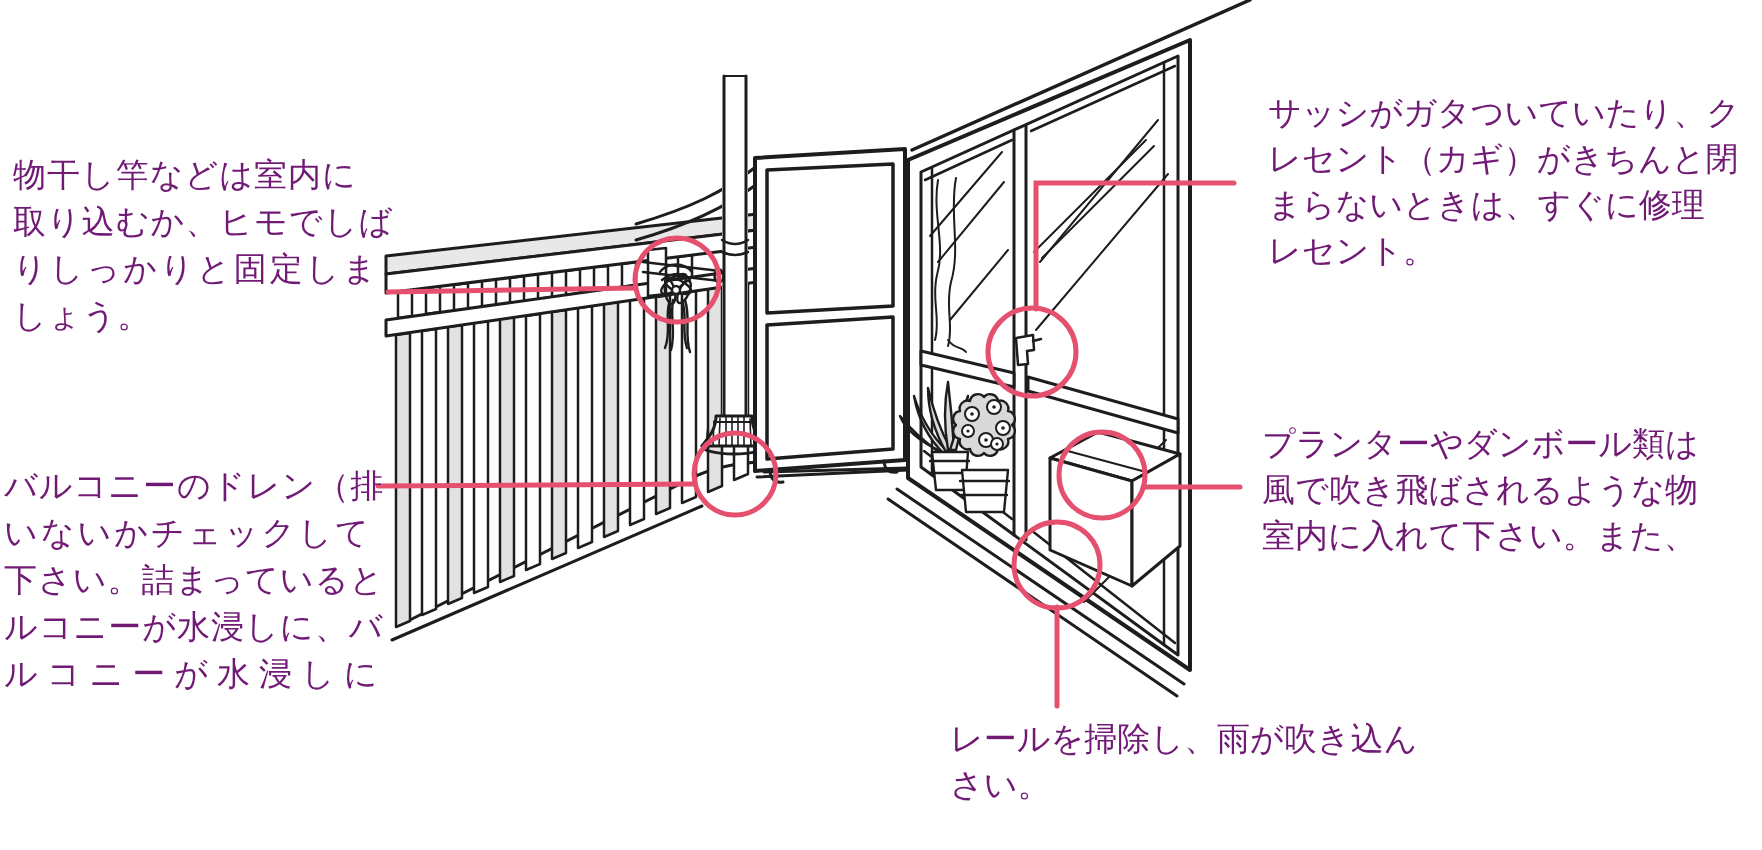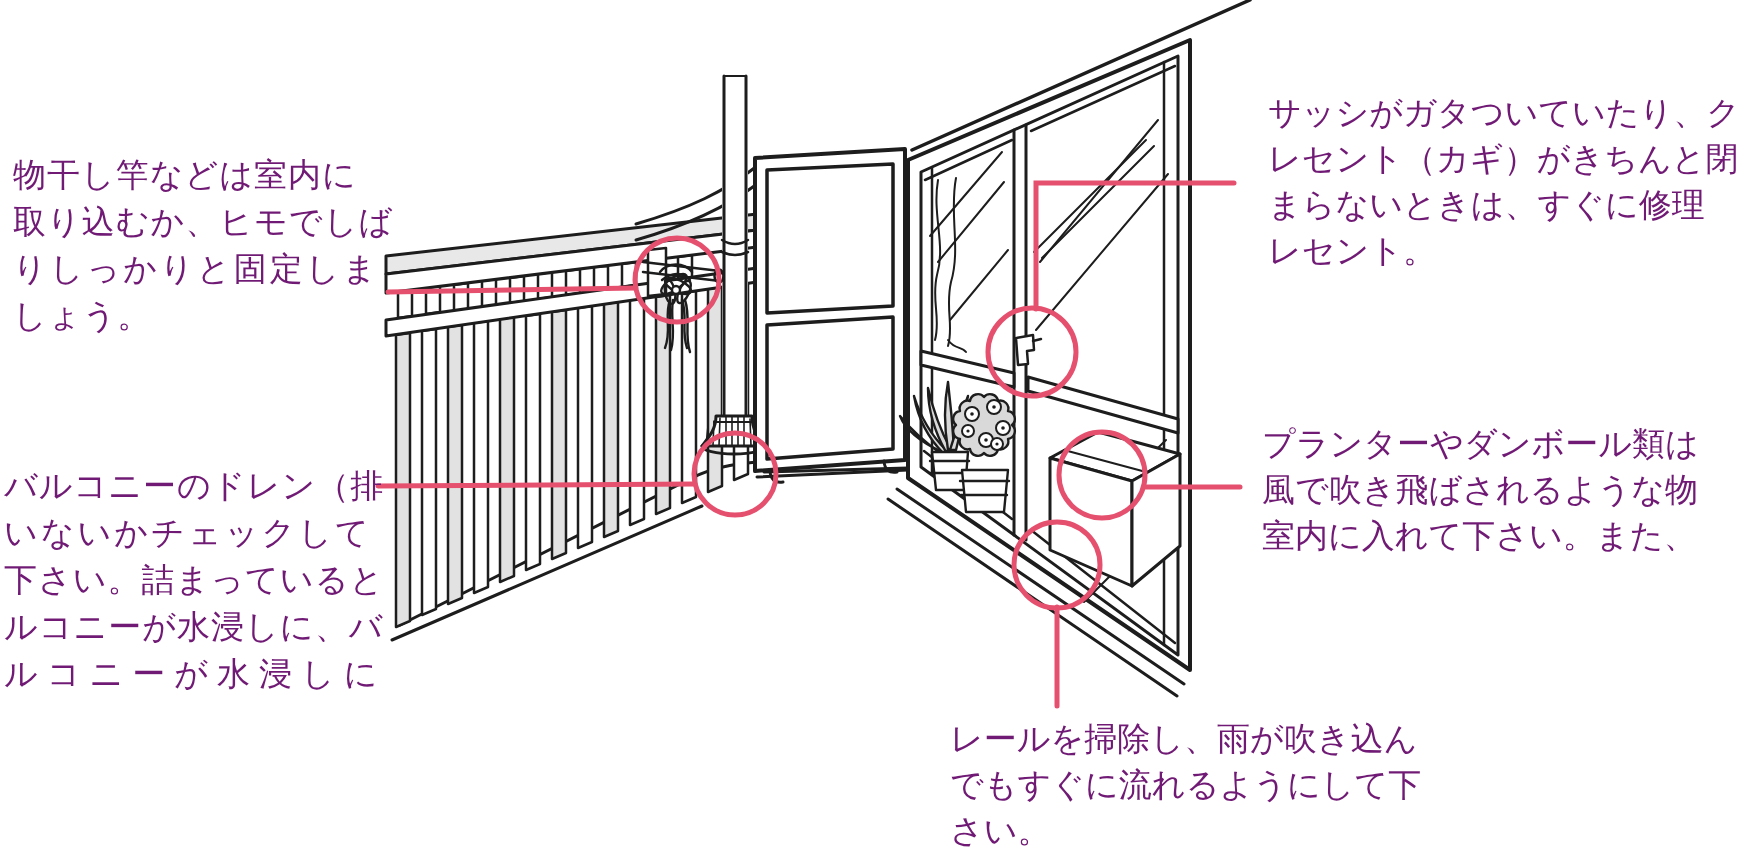--- a/index.html
+++ b/index.html
@@ -264,17 +264,16 @@
   </div>
 
   <div class="note right" style="left:1262px;top:421px;">
     <div>プランターやダンボール類は</div>
     <div>風で吹き飛ばされるような物</div>
     <div>室内に入れて下さい。また、</div>
   </div>
 
   <div class="note right" style="left:950px;top:716px;">
     <div>レールを掃除し、雨が吹き込ん</div>
-    <div>でもすぐに流れるようにして下</div>
     <div>さい。</div>
   </div>
 
 </div>
 
 </body></html>

